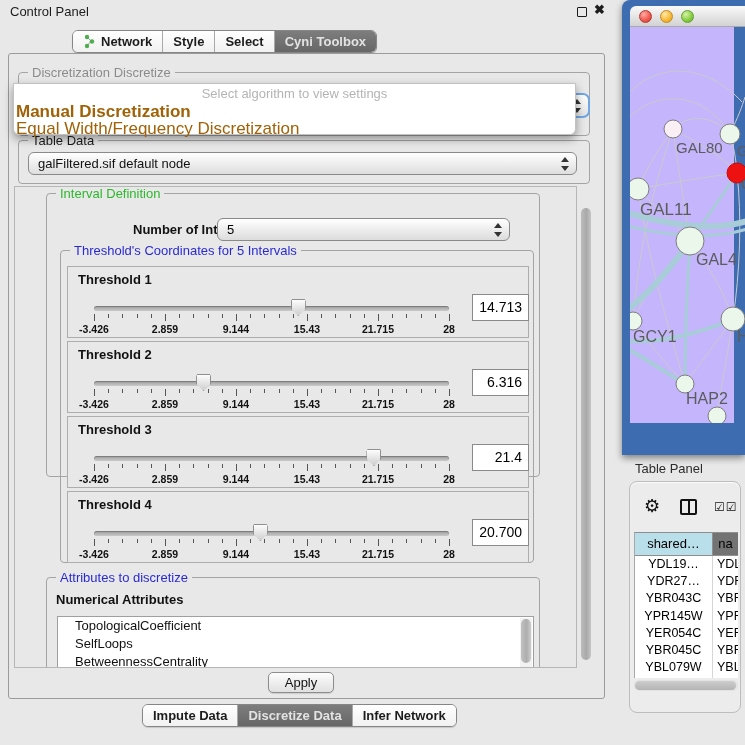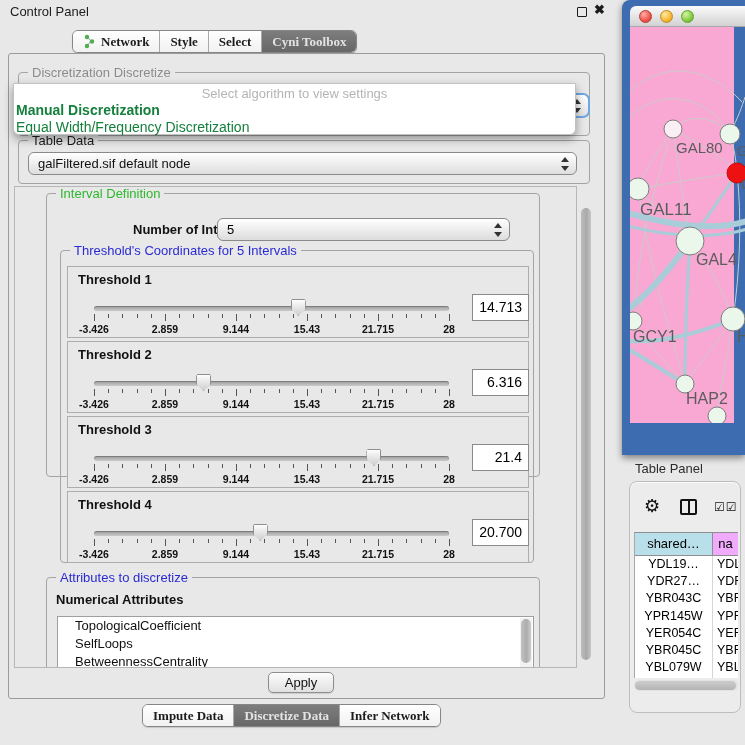--- a/index.html
+++ b/index.html
@@ -6,21 +6,21 @@
   html,body { width:745px; height:745px; overflow:hidden; background:#e8e8e8;
     font-family:"Liberation Sans", sans-serif; -webkit-font-smoothing:antialiased; }
 
   
   #titlebar { position:absolute; left:0; top:0; width:620px; height:22px; }
   #panel-title { position:absolute; left:10px; top:4px; font-size:13px; color:#1c1c1c; }
   #float-btn { position:absolute; left:577px; top:7px; width:10px; height:10px; border:1.6px solid #1c1c1c; border-radius:1px; }
   #close-btn { position:absolute; left:594px; top:2px; font-size:13px; font-weight:bold; color:#1c1c1c; }
 
   .seg { position:absolute; display:flex; height:23px; border:1px solid #868686; border-radius:6px; overflow:hidden;
-         background:#fff; box-shadow:0 1px 1px rgba(0,0,0,.15);font-family:Liberation Serif, serif; }
+         background:#fff; box-shadow:0 1px 1px rgba(0,0,0,.15); }
   .seg .s { display:flex; align-items:center; justify-content:center; padding:0 10px; font-size:13px; font-weight:bold;
             color:#1c1c1c; background:linear-gradient(#ffffff,#f1f1f1); border-right:1px solid #a9a9a9; white-space:nowrap; }
   .seg .s:last-child { border-right:none; }
   .seg .sel { background:linear-gradient(#7d7d7d,#676767); color:#e3e3e3; }
 
   #content-box { position:absolute; left:8px; top:53px; width:597px; height:646px;
                  border:1px solid #9b9b9b; border-radius:3px; background:#e8e8e8; }
 
   .grp { position:absolute; border:1px solid #a4a4a4; border-radius:4px; }
   .legend { position:absolute; top:-8px; left:9px; background:#e8e8e8; padding:0 4px; font-size:13px; }
@@ -29,21 +29,21 @@
            background:linear-gradient(#ffffff,#dedede); font-size:13px; color:#111;
            display:flex; align-items:center; padding-left:9px; }
   .updown { position:absolute; right:7px; top:3px; width:9px; height:16px; }
   .updown:before { content:""; position:absolute; left:1px; top:1px; border-left:4px solid transparent; border-right:4px solid transparent; border-bottom:5px solid #333; }
   .updown:after  { content:""; position:absolute; left:1px; bottom:1px; border-left:4px solid transparent; border-right:4px solid transparent; border-top:5px solid #333; }
 
   
   #algo-popup { position:absolute; left:13px; top:83px; width:563px; height:52px; background:#fff;
                 border:1px solid #c2c2c2; border-radius:0 0 6px 6px; box-shadow:0 4px 10px rgba(0,0,0,.38); z-index:30; }
   #popup-hint { position:absolute; left:0; top:2px; width:100%; text-align:center; font-size:13px; color:#b4b4b4; }
-  .popup-opt { position:absolute; left:2px; font-size:14px; color:#15803d; white-space:nowrap; }
+  .popup-opt { position:absolute; left:2px; font-size:17px; color:#a16207; white-space:nowrap; }
 
   #algo-combo-ring { position:absolute; left:28px; top:93px; width:562px; height:25px; border:2px solid #6fa7e3;
                      border-radius:7px; background:linear-gradient(#fff,#e2e2e2); z-index:5; }
 
   
   #viewport { position:absolute; left:14px; top:186px; width:563px; height:482px;
               border:1px solid #b6b6b6; overflow:hidden; background:#e8e8e8; }
   .vscroll { position:absolute; width:12px; border-radius:6px; }
   .vthumb { position:absolute; left:1px; width:10px; border-radius:5px;
             background:linear-gradient(90deg,#bcbcbc,#a9a9a9 55%,#c6c6c6); }
@@ -80,35 +80,35 @@
 
   
   #net-window { position:absolute; left:622px; top:0; width:123px; height:455px; background:#3e6cb0;
                 border-top-left-radius:8px; box-shadow:0 3px 7px rgba(0,0,0,.45); }
   #net-titlebar { position:absolute; left:8px; top:6px; width:115px; height:21px;
                   background:linear-gradient(#fafafa,#d2d2d2); border-top-left-radius:6px; border-bottom:1px solid #a9a9a9; }
   .light { position:absolute; top:4px; width:13px; height:13px; border-radius:50%; }
   #light-red   { left:9px;  background:radial-gradient(circle at 35% 30%, #ffada6, #ef564c 60%, #ce3a31); border:1px solid #b23a32; }
   #light-yellow{ left:30px; background:radial-gradient(circle at 35% 30%, #ffe9a8, #f7b733 60%, #d8951c); border:1px solid #c08c1f; }
   #light-green { left:51px; background:radial-gradient(circle at 35% 30%, #d6f3a6, #84cc3f 60%, #62a928); border:1px solid #63a22e; }
-  #net-view { position:absolute; left:8px; top:27px; width:104px; height:396px; background:#f9a8d4; }
+  #net-view { position:absolute; left:8px; top:27px; width:104px; height:396px; background:#c4b5fd; }
 
   #tp-label { position:absolute; left:635px; top:461px; font-size:13px; color:#2c2c2c; }
   #tp-box { position:absolute; left:629px; top:481px; width:112px; height:232px; background:#ececec;
             border:1px solid #bdbdbd; border-radius:8px; box-shadow:inset 0 1px 1px rgba(255,255,255,.8); }
   #gear-icon { position:absolute; left:14px; top:15px; font-size:18px; color:#111; line-height:18px; }
   #cols-icon { position:absolute; left:50px; top:17px; width:17px; height:16px; border:2px solid #111; border-radius:2px; }
   #cols-icon:before { content:""; position:absolute; left:5.5px; top:0; width:2px; height:12px; background:#111; }
   #checks-icon { position:absolute; left:84px; top:18px; font-size:12px; color:#111; letter-spacing:1px; }
 
   #tp-table { position:absolute; left:4px; top:50px; width:104px; height:146px; background:#fff;
               border-left:1px solid #a8a8a8; border-top:1px solid #8f8f8f; overflow:hidden; }
   #tp-header { display:flex; height:23px; border-bottom:1px solid #8f8f8f; font-size:13px; }
   #tp-header .hc1 { width:78px; background:#b9dfeb; border-right:1px solid #8f8f8f; text-align:center; line-height:22px; }
-  #tp-header .hc2 { flex:1; background:#f0abfc; text-align:center; line-height:22px; overflow:hidden; white-space:nowrap; }
+  #tp-header .hc2 { flex:1; background:#737373; text-align:center; line-height:22px; overflow:hidden; white-space:nowrap; }
   .tp-row { display:flex; height:17.2px; font-size:12.5px; color:#000; }
   .tp-row .c1 { width:78px; text-align:center; line-height:17px; border-right:1px solid #d6d6d6; overflow:hidden; white-space:nowrap; }
   .tp-row .c2 { flex:1; text-align:left; padding-left:4px; line-height:17px; overflow:hidden; white-space:nowrap; }
   #tp-hscroll { position:absolute; left:4px; top:198px; width:104px; height:11px; background:#e3e3e3; border-radius:5px; }
   #tp-hthumb { position:absolute; left:1px; top:1px; width:101px; height:9px; border-radius:5px;
                background:linear-gradient(#cdcdcd,#b4b4b4); }
 
   .netlabel { fill:#5c5c5c; font-family:"Liberation Sans",sans-serif; }
   svg { display:block; }
 </style>

